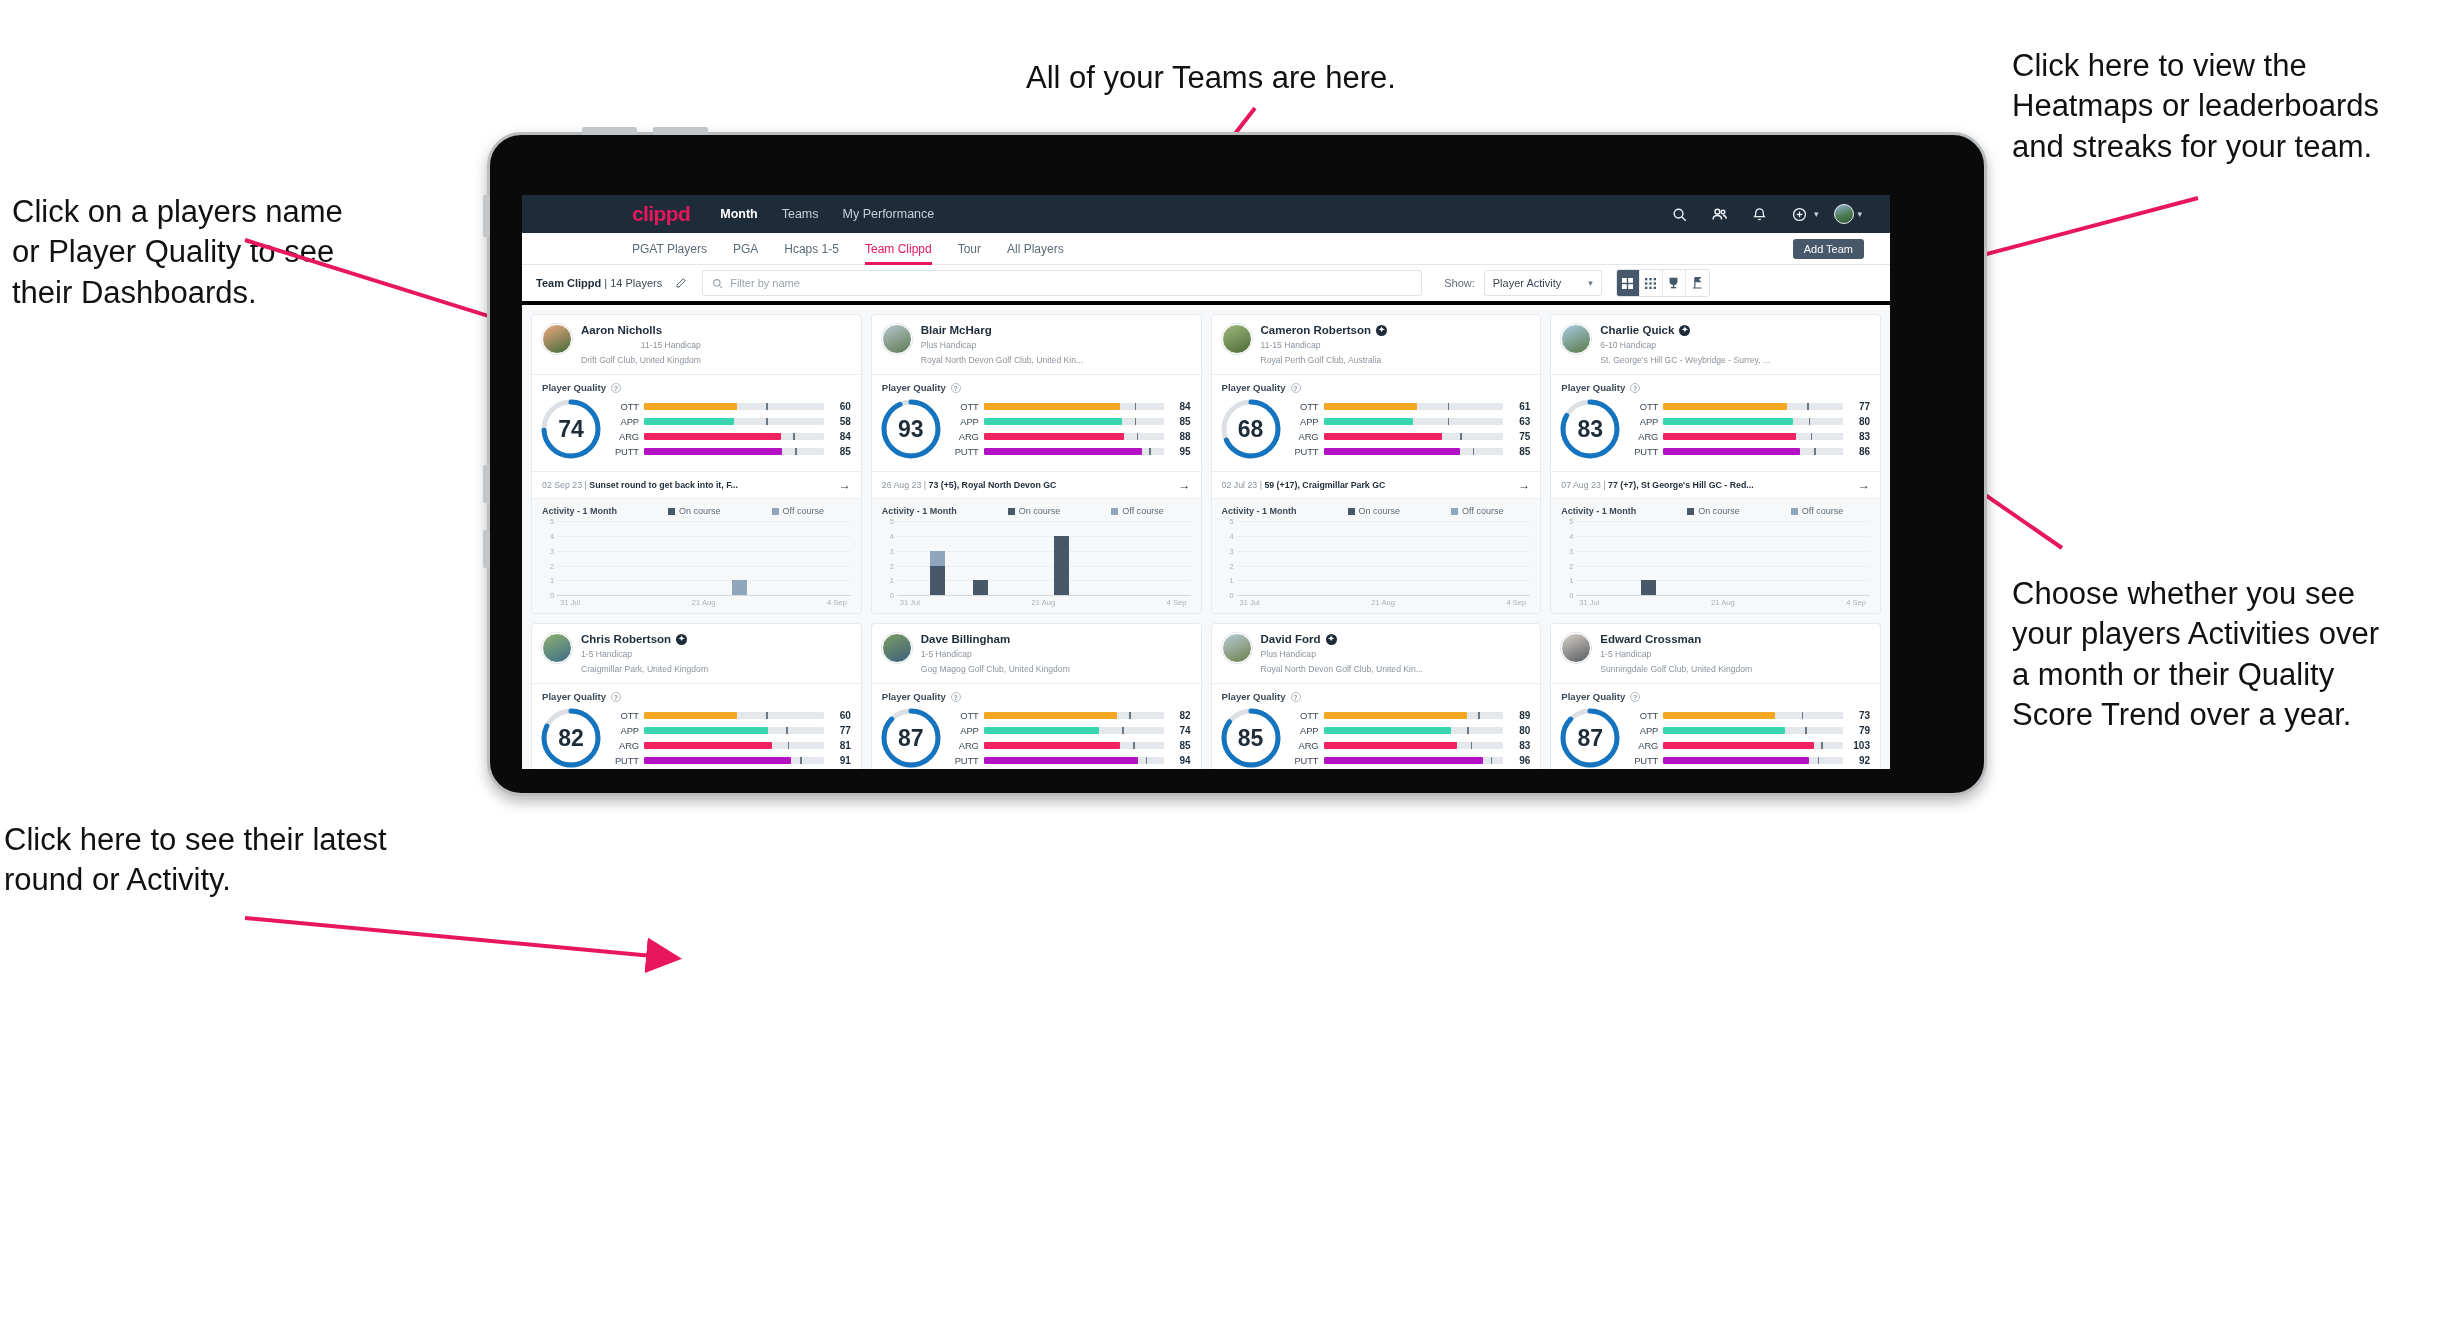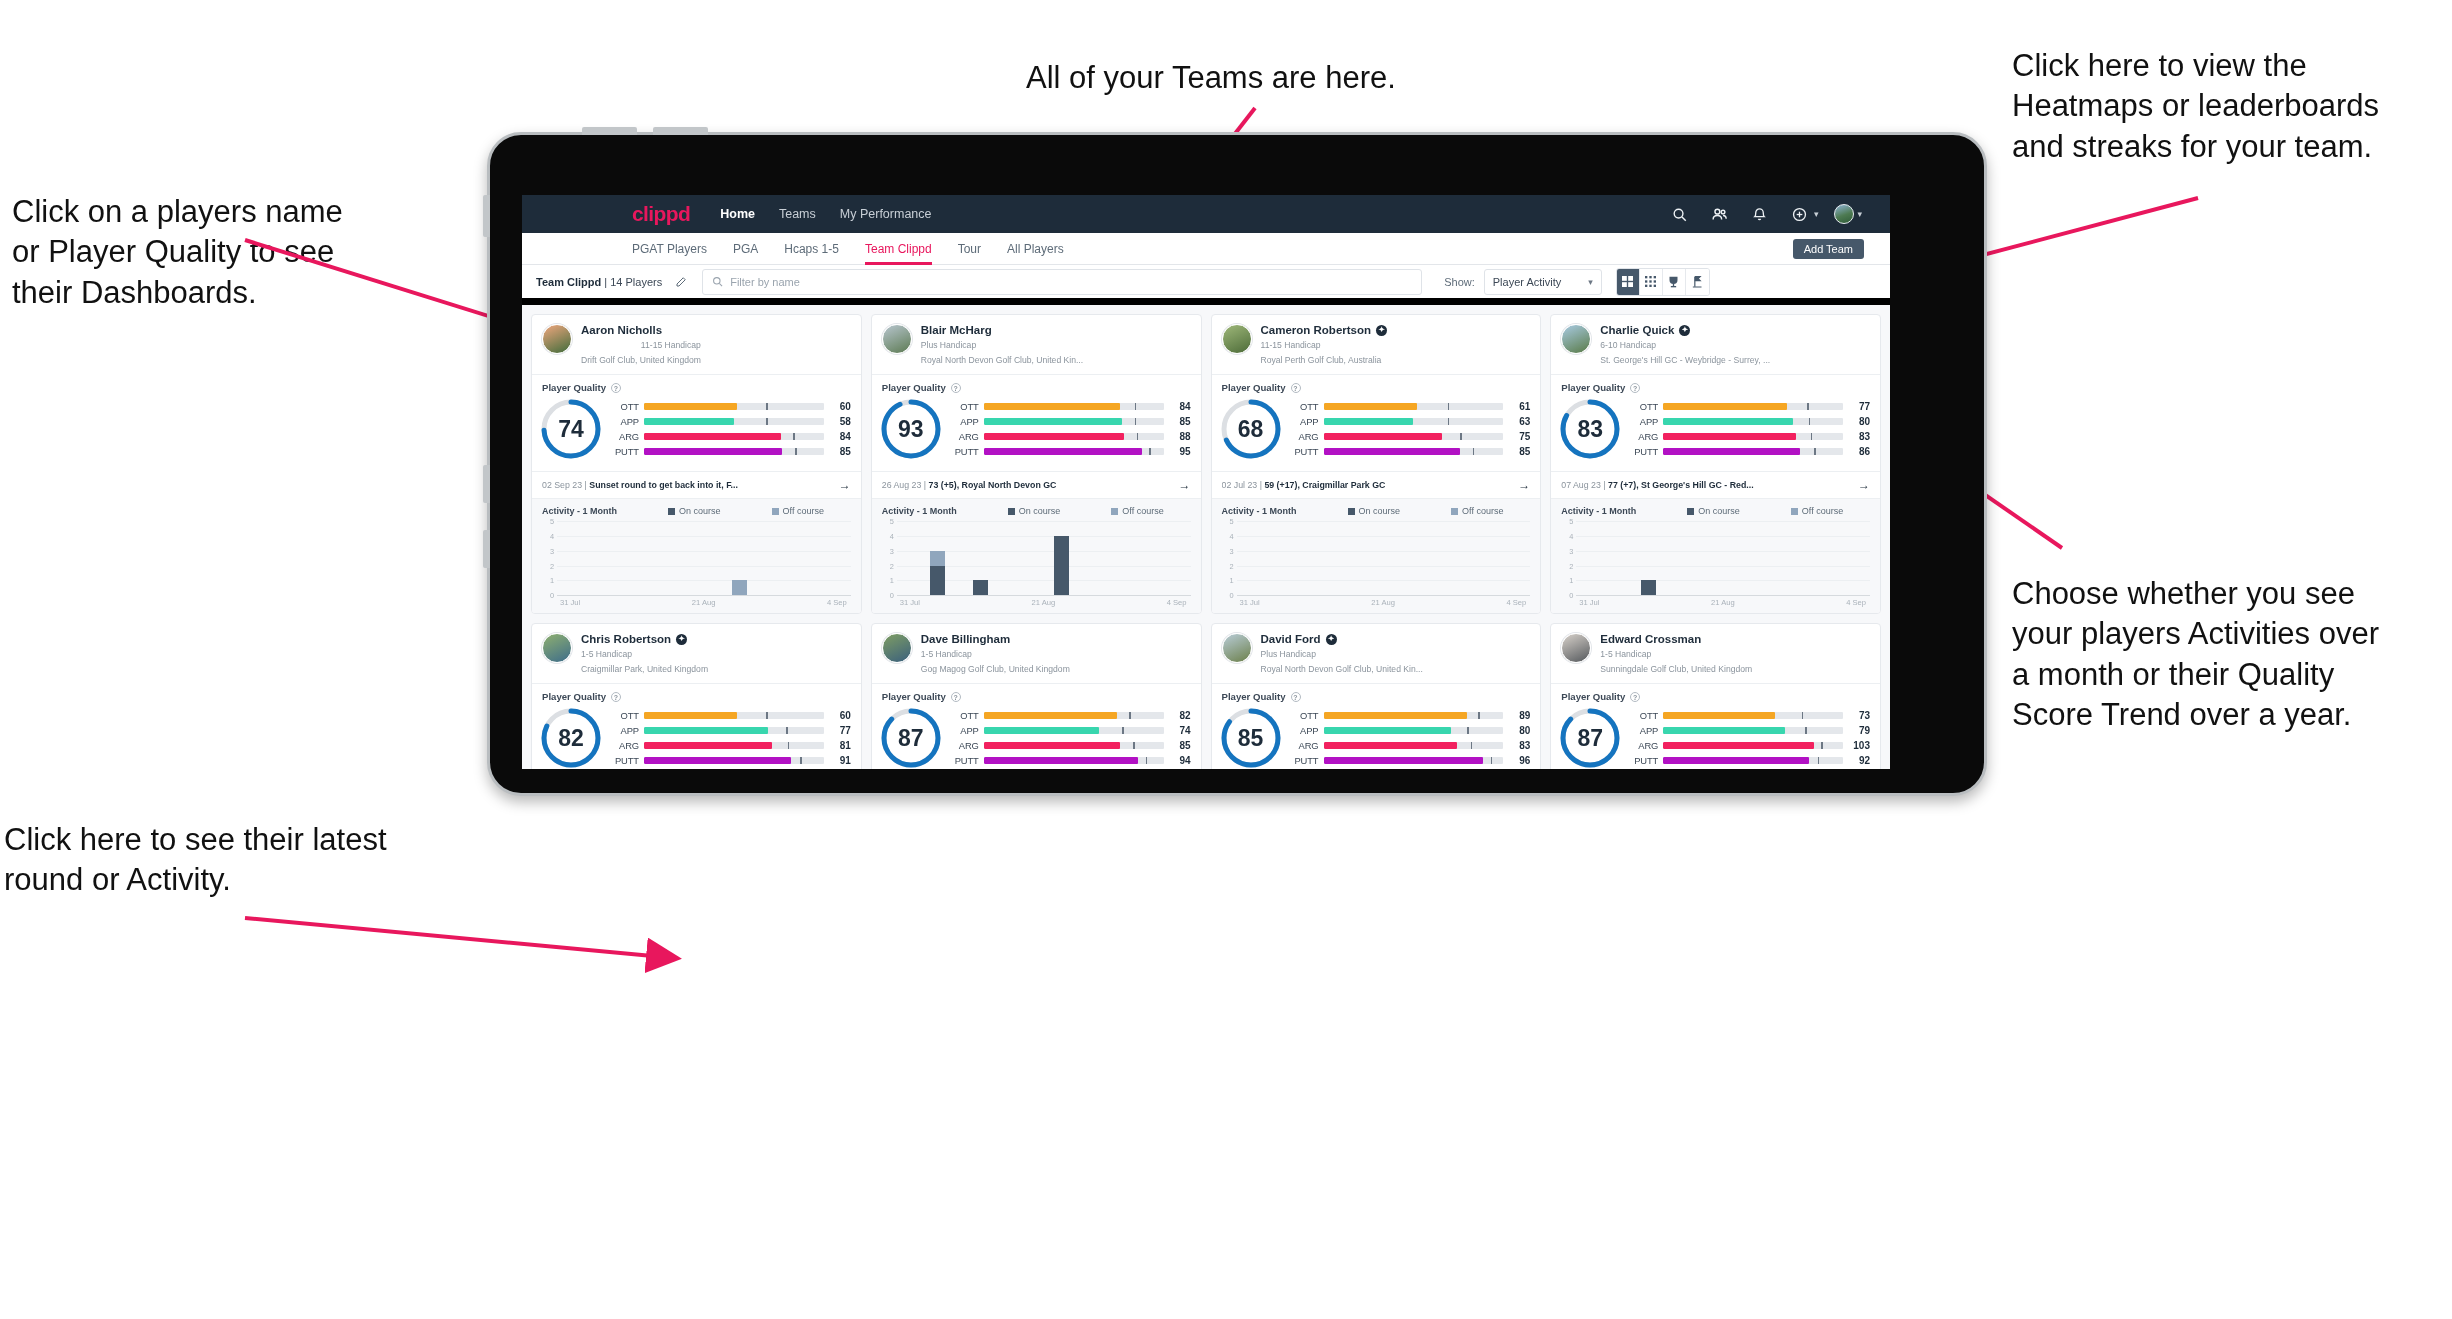--- a/index.html
+++ b/index.html
@@ -102,21 +102,21 @@
   #addteam {
     position: absolute; right: 26px; top: 6px;
     background: #46586a; color: #ffffff;
     font-size: 11px; padding: 4px 11px; border-radius: 3px;
     border: 0; cursor: pointer;
   }
 
   
   #toolbar {
     height: 40px; background: #ffffff;
-    border-bottom: 7px solid #000000;
+    border-bottom: 4px solid #000000;
     display: flex; align-items: center; padding: 0 26px 0 14px;
   }
   #teamlabel { font-size: 11px; color: #3c4856; white-space: nowrap; }
   #teamlabel b { color: #1e2c3a; }
   #editpencil {
     width: 22px; height: 22px; margin-left: 8px; margin-right: 10px;
     display: flex; align-items: center; justify-content: center;
     color: #5d6b78; cursor: pointer;
   }
   #searchbox {
@@ -287,21 +287,21 @@
     <div id="tablet-btn-a"></div>
     <div id="tablet-btn-b"></div>
     <div id="tablet-side-a"></div>
     <div id="tablet-side-b"></div>
     <div id="tablet-side-c"></div>
 
     <div id="screen">
 
       <div id="topnav">
         <div class="brand">clippd</div>
-        <div class="navlink active">Home</div>
+        <div class="navlink active">Month</div>
         <div class="navlink">Teams</div>
         <div class="navlink">My Performance</div>
         <div class="nav-spacer"></div>
 
         <div class="navicon">
           <svg width="15" height="15" viewBox="0 0 24 24" fill="none" stroke="currentColor" stroke-width="2.2">
             <circle cx="10.5" cy="10.5" r="7"></circle>
               <line x1="16" y1="16" x2="22" y2="22"></line>
           </svg>
         </div>

